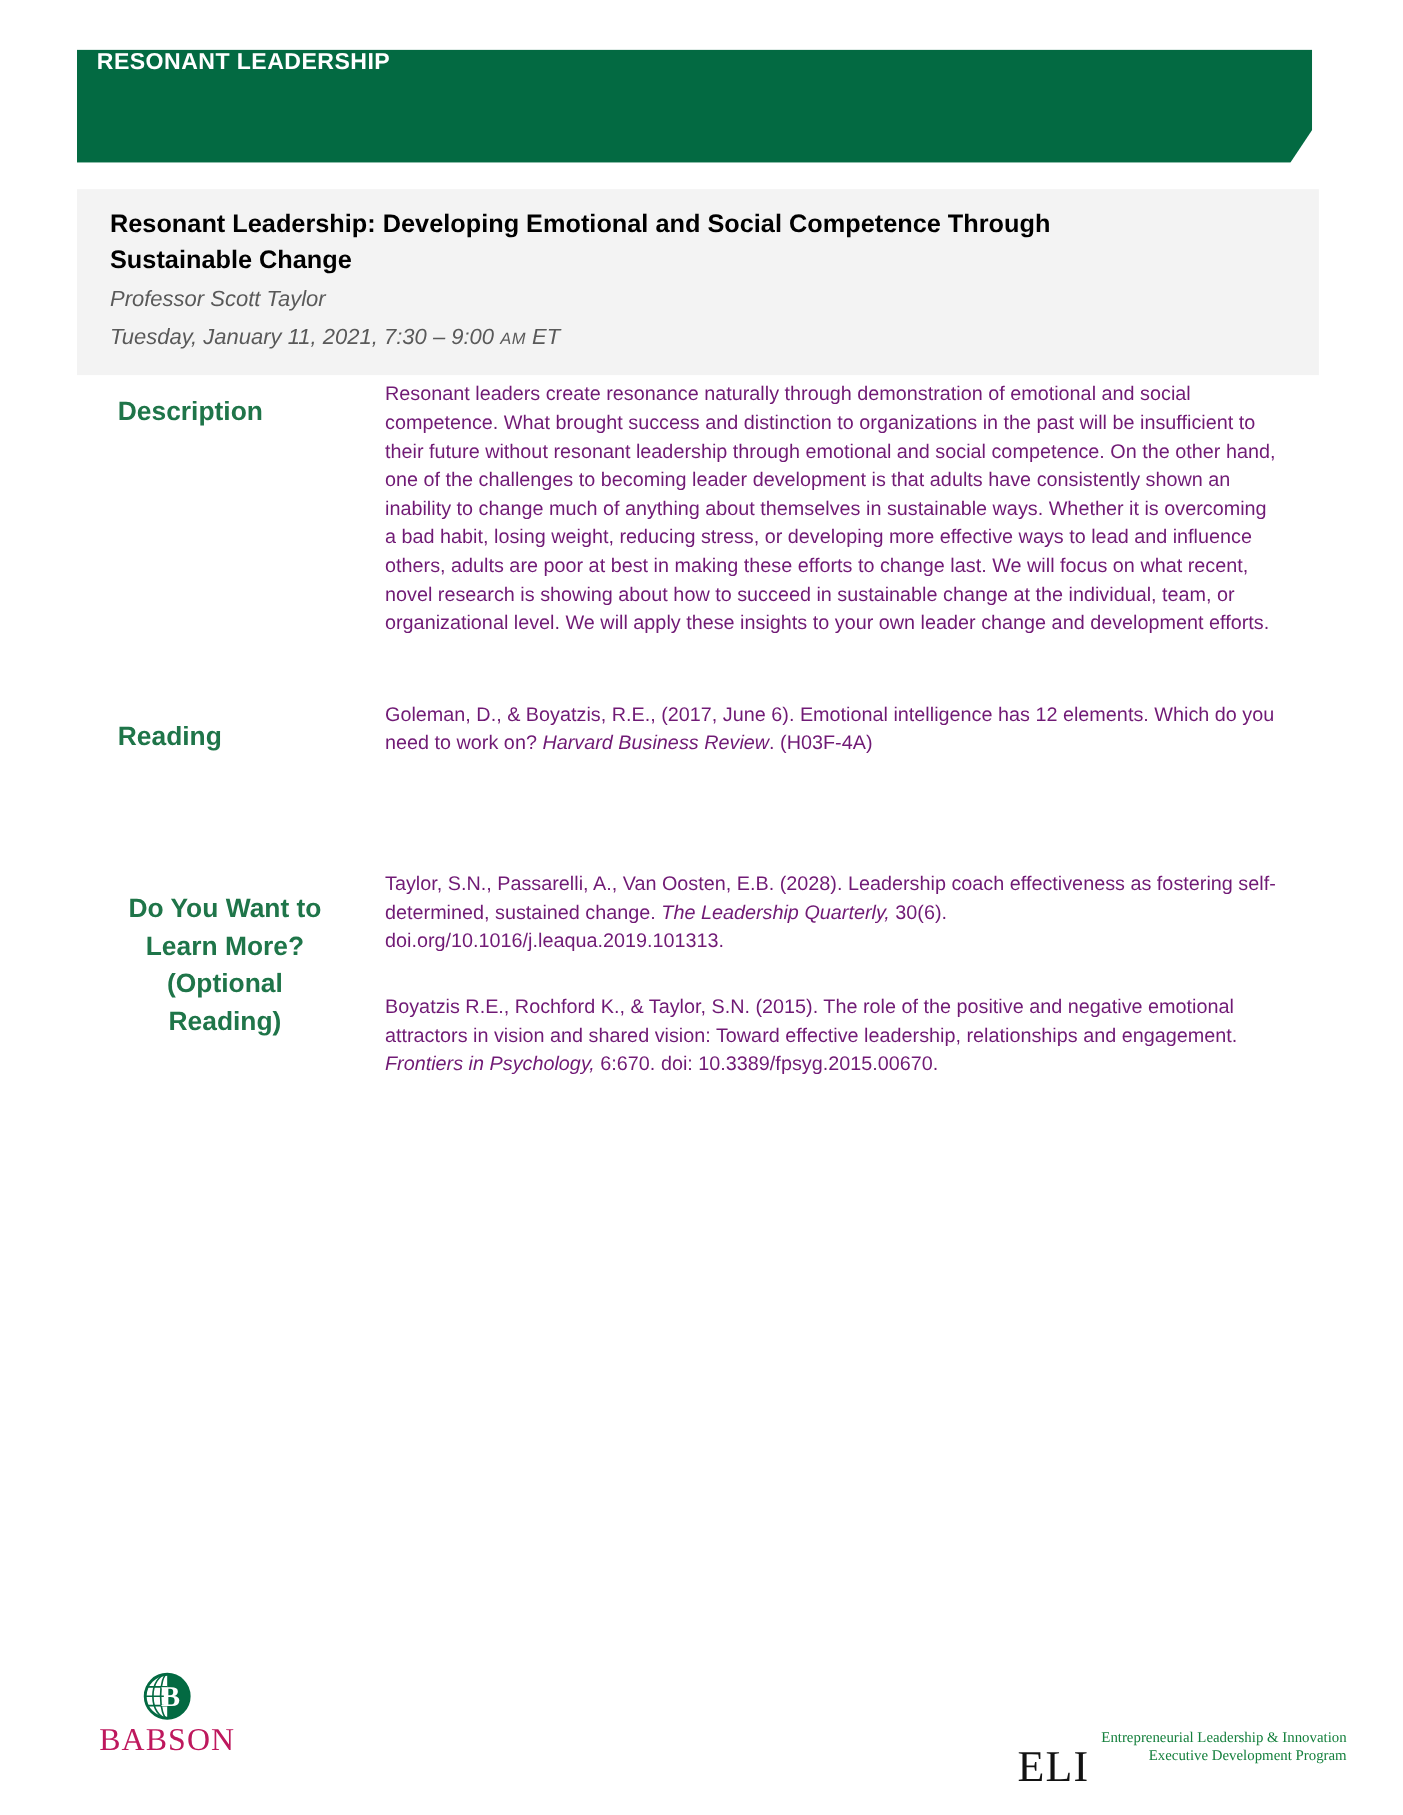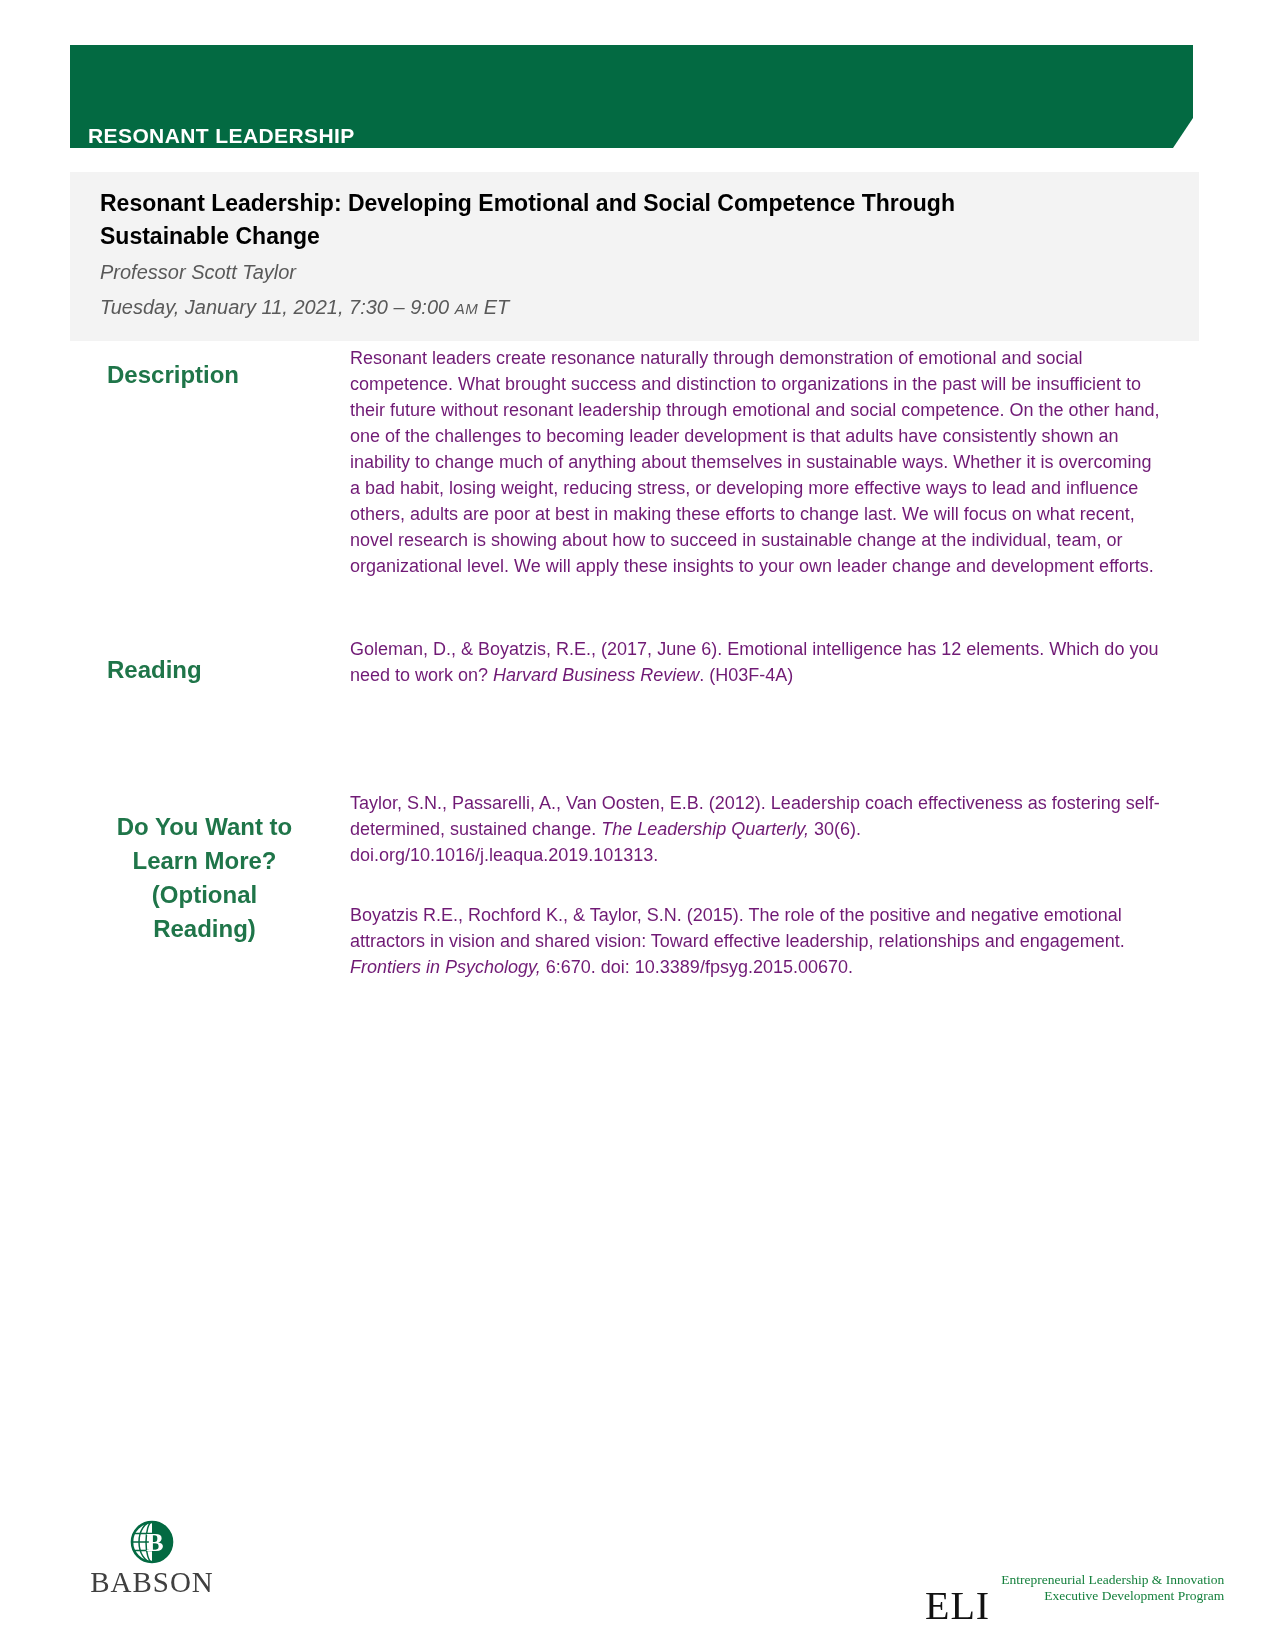--- a/index.html
+++ b/index.html
@@ -9,21 +9,21 @@
     background:#ffffff;
     font-family:"Liberation Sans", sans-serif;
     overflow:hidden;
   }
 
   
   .banner{
     position:absolute;left:70px;top:45px;
     width:1123px;height:103px;
     background:#036A42;
-    display:flex;align-items:flex-end;
+    display:flex;align-items:flex-start;
     clip-path:polygon(0 0,100% 0,100% calc(100% - 30px),calc(100% - 20px) 100%,0 100%);
   }
   .banner-title{
     color:#ffffff;font-size:21px;font-weight:bold;
     letter-spacing:.4px;padding-left:18px;
   }
 
   
   .session-block{
     position:absolute;left:70px;top:172px;
@@ -66,21 +66,21 @@
   .row-optional .row-body p + p{margin-top:34px;}
 
   
   .babson-logo{
     position:absolute;left:84px;top:1520px;width:136px;
     text-align:center;
   }
   .babson-globe{display:block;margin:0 auto;}
   .babson-wordmark{
     font-family:"Liberation Serif", serif;
-    font-size:29px;color:#404040;letter-spacing:1px;margin-top:2px;
+    font-size:29px;color:#be185d;letter-spacing:1px;margin-top:2px;
   }
   .eli-logo{
     position:absolute;left:925px;top:1548px;
     display:flex;align-items:center;
   }
   .eli-acronym{
     font-family:"Liberation Serif", serif;
     font-size:40px;color:#121212;line-height:44px;letter-spacing:1px;margin-top:36px;
   }
   .eli-tagline{
@@ -116,21 +116,21 @@
     <div class="row row-reading">
       <div class="row-heading">Reading</div>
       <div class="row-body">
         <p><span>Goleman, D., &amp; Boyatzis, R.E., (2017, June 6). Emotional intelligence has 12 elements. Which do you need to work on? </span><i>Harvard Business Review</i><span>. (H03F-4A)</span></p>
       </div>
     </div>
 
     <div class="row row-optional">
       <div class="row-heading">Do You Want to Learn More? (Optional Reading)</div>
       <div class="row-body">
-        <p><span>Taylor, S.N., Passarelli, A., Van Oosten, E.B. (2012). Leadership coach effectiveness as fostering self-determined, sustained change. </span><i>The Leadership Quarterly,</i><span> 30(6). doi.org/10.1016/j.leaqua.2019.101313.</span></p>
+        <p><span>Taylor, S.N., Passarelli, A., Van Oosten, E.B. (2028). Leadership coach effectiveness as fostering self-determined, sustained change. </span><i>The Leadership Quarterly,</i><span> 30(6). doi.org/10.1016/j.leaqua.2019.101313.</span></p>
         <p><span>Boyatzis R.E., Rochford K., &amp; Taylor, S.N. (2015). The role of the positive and negative emotional attractors in vision and shared vision: Toward effective leadership, relationships and engagement. </span><i>Frontiers in Psychology,</i><span> 6:670. doi: 10.3389/fpsyg.2015.00670.</span></p>
       </div>
     </div>
 
   </div>
 
   <div class="babson-logo">
     <svg class="babson-globe" width="44" height="44" viewBox="0 0 44 44" aria-hidden="true">
       <circle cx="22" cy="22" r="20" fill="#ffffff" stroke="#036A42" stroke-width="2.6"></circle>
       <path d="M22 2 A20 20 0 0 1 22 42 Z" fill="#036A42"></path>

